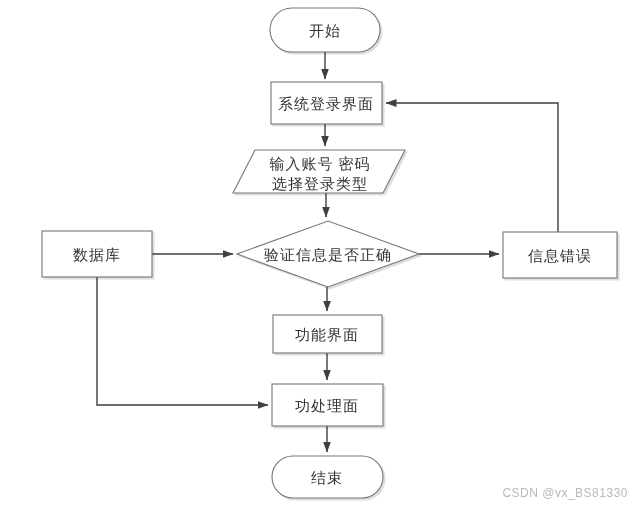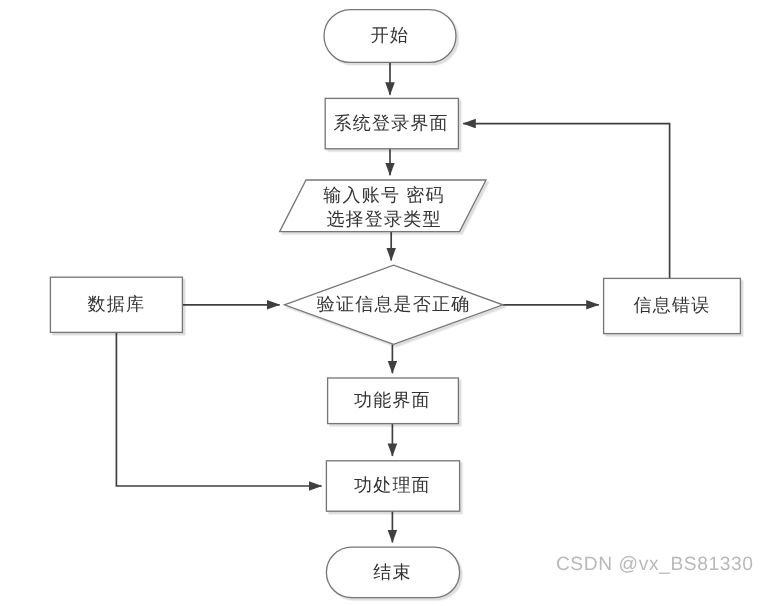--- a/index.html
+++ b/index.html
@@ -37,23 +37,23 @@
     fill: var(--text, #333333);
     font-size: 15px;
     letter-spacing: 1px;
     text-anchor: middle;
     dominant-baseline: central;
     font-family: "Liberation Sans", "DejaVu Sans", sans-serif;
   }
   .watermark {
     position: absolute;
     right: 9px;
-    bottom: 25px;
+    bottom: 5px;
     color: var(--watermark, #b9b9b9);
-    font-size: 16px;
+    font-size: 12px;
     letter-spacing: 0.5px;
     font-family: "Liberation Sans", "DejaVu Sans", sans-serif;
   }
 </style>
 </head>
 <body>
 
 <div class="canvas">
 
   <svg class="flow-svg" width="637" height="505" viewBox="0 0 637 505" xmlns="http://www.w3.org/2000/svg">

